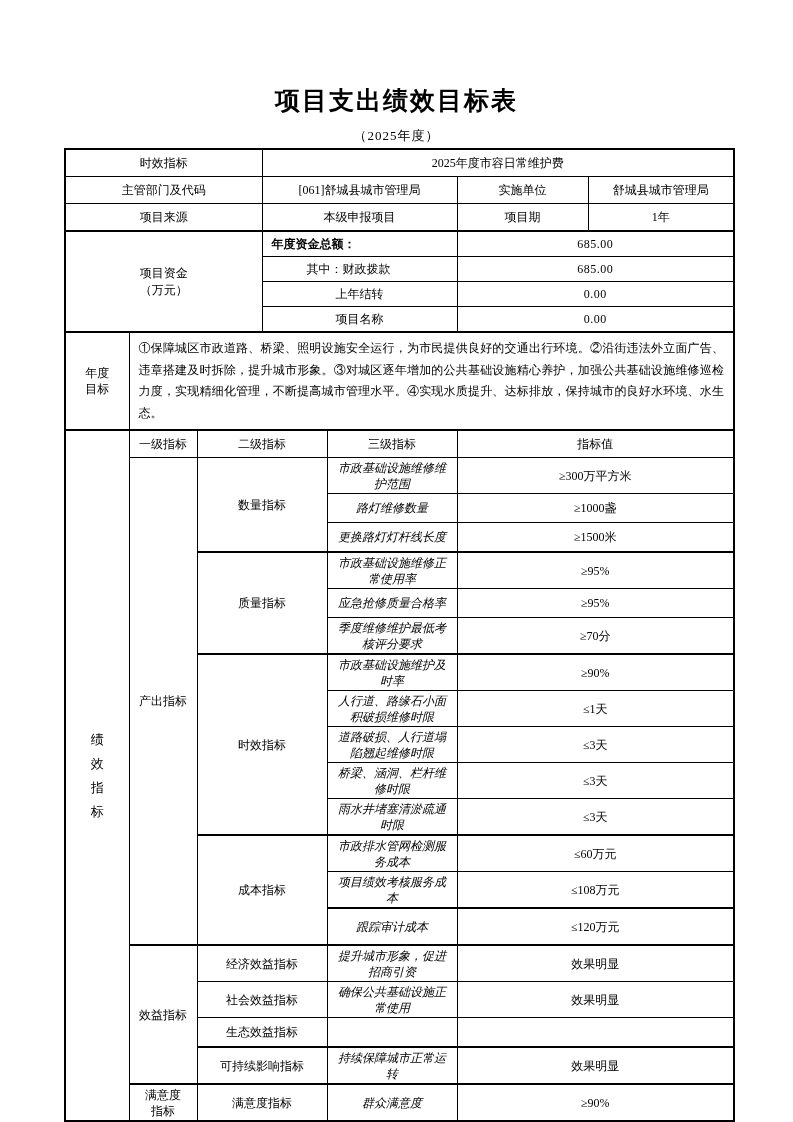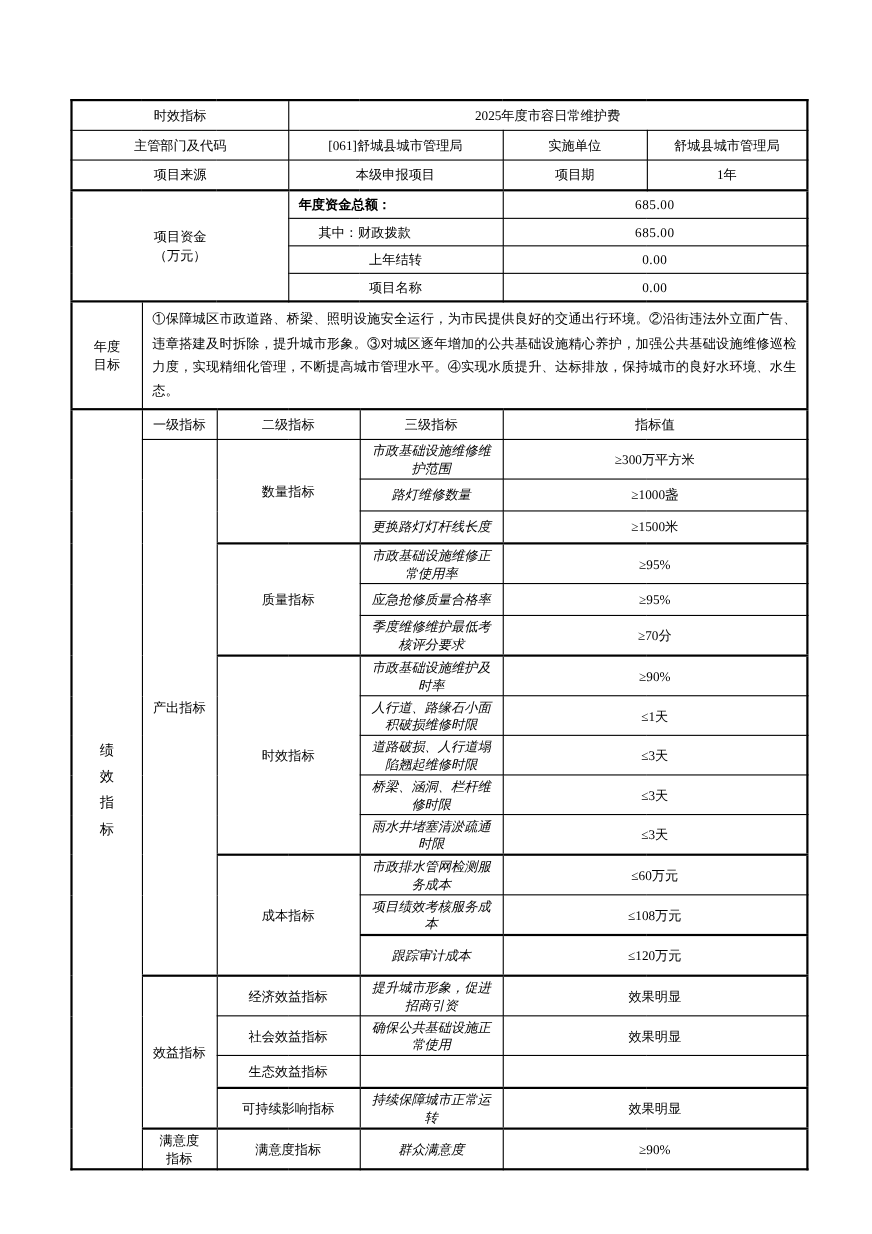--- a/index.html
+++ b/index.html
@@ -29,37 +29,39 @@
   }
   tr.tb > td{border-top:2px solid #000;}
   
   tr.h26 > td{height:24px;}
   tr.h24 > td{height:22px;}
   tr.h72 > td{height:70px;margin-top:24px;}
   tr.h35 > td{height:33px;}
   tr.h28 > td{height:26px;}
   
   td.left1{text-align:left;padding-left:9px;font-weight:bold;}
-  td.left2{text-align:left;padding-left:27px;}
+  td.left2{text-align:left;padding-left:44px;}
   td.pre{white-space:pre-line;}
   td.goal-text{
     text-align:justify;padding:5px 9px;line-height:1.8;vertical-align:middle;
   }
   td.col3{padding:1px 6px;font-style:italic;}
   .vtext{
     white-space:pre-line;line-height:1.85;font-size:13px;
     margin:0 auto;
   }
   td.num{letter-spacing:0.5px;}
 </style>
 </head>
 <body>
 
 <div class="page">
 
+  <h1 class="doc-title">项目支出绩效目标表</h1>
+  <div class="doc-subtitle">（2025年度）</div>
 
   <table class="main">
     <colgroup>
       <col style="width:64px">
         <col style="width:68px">
         <col style="width:65px">
       <col style="width:65px">
         <col style="width:130px">
         <col style="width:131px">
         <col style="width:146px">

